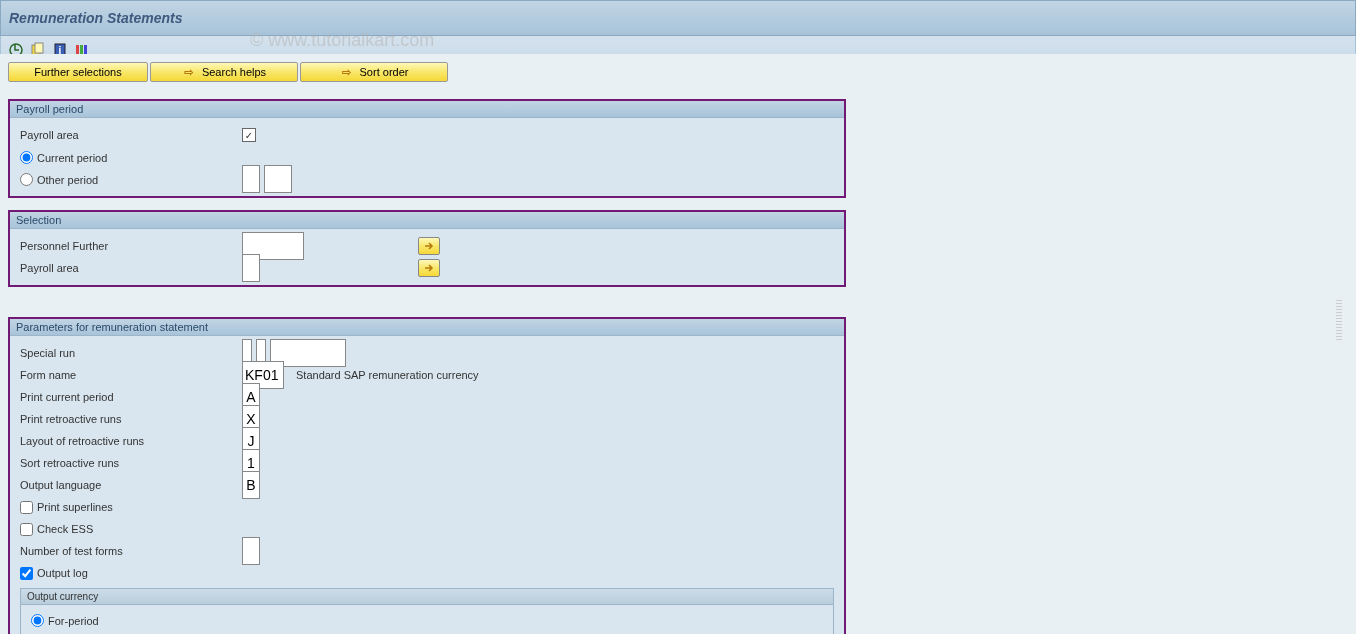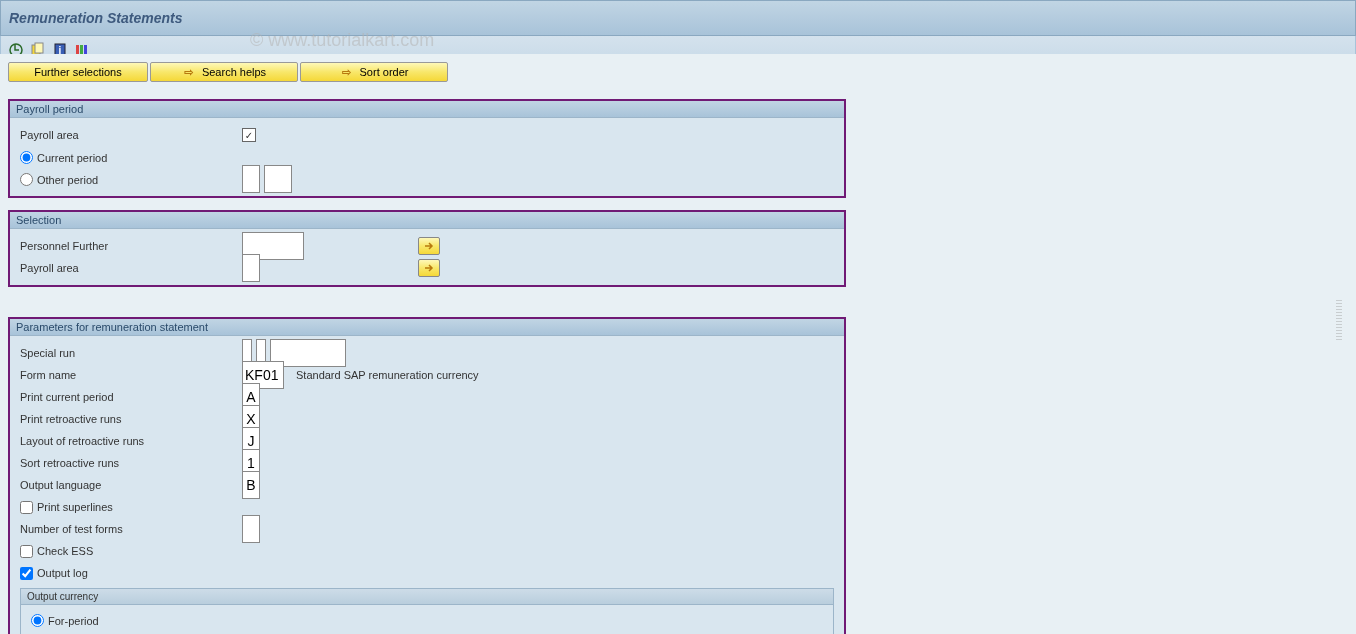--- a/index.html
+++ b/index.html
@@ -329,28 +329,28 @@
         <span class="form-label">Output language</span>
         <input class="sap-input tiny" value="B" style="">
       </div>
       <div class="form-row">
         <label class="form-label checkbox">
           <input type="checkbox" style="">
           <span>Print superlines</span>
         </label>
       </div>
       <div class="form-row">
-        <span class="form-label">Number of test forms</span>
-        <input class="sap-input tiny" style="">
-      </div>
-      <div class="form-row">
         <label class="form-label checkbox">
           <input type="checkbox" style="">
           <span>Check ESS</span>
         </label>
+      </div>
+      <div class="form-row">
+        <span class="form-label">Number of test forms</span>
+        <input class="sap-input tiny" style="">
       </div>
       <div class="form-row">
         <label class="form-label checkbox">
           <input type="checkbox" checked="" style="">
           <span>Output log</span>
         </label>
       </div>
       <div class="nested-group">
         <div class="nested-header">Output currency</div>
         <div class="nested-body">

